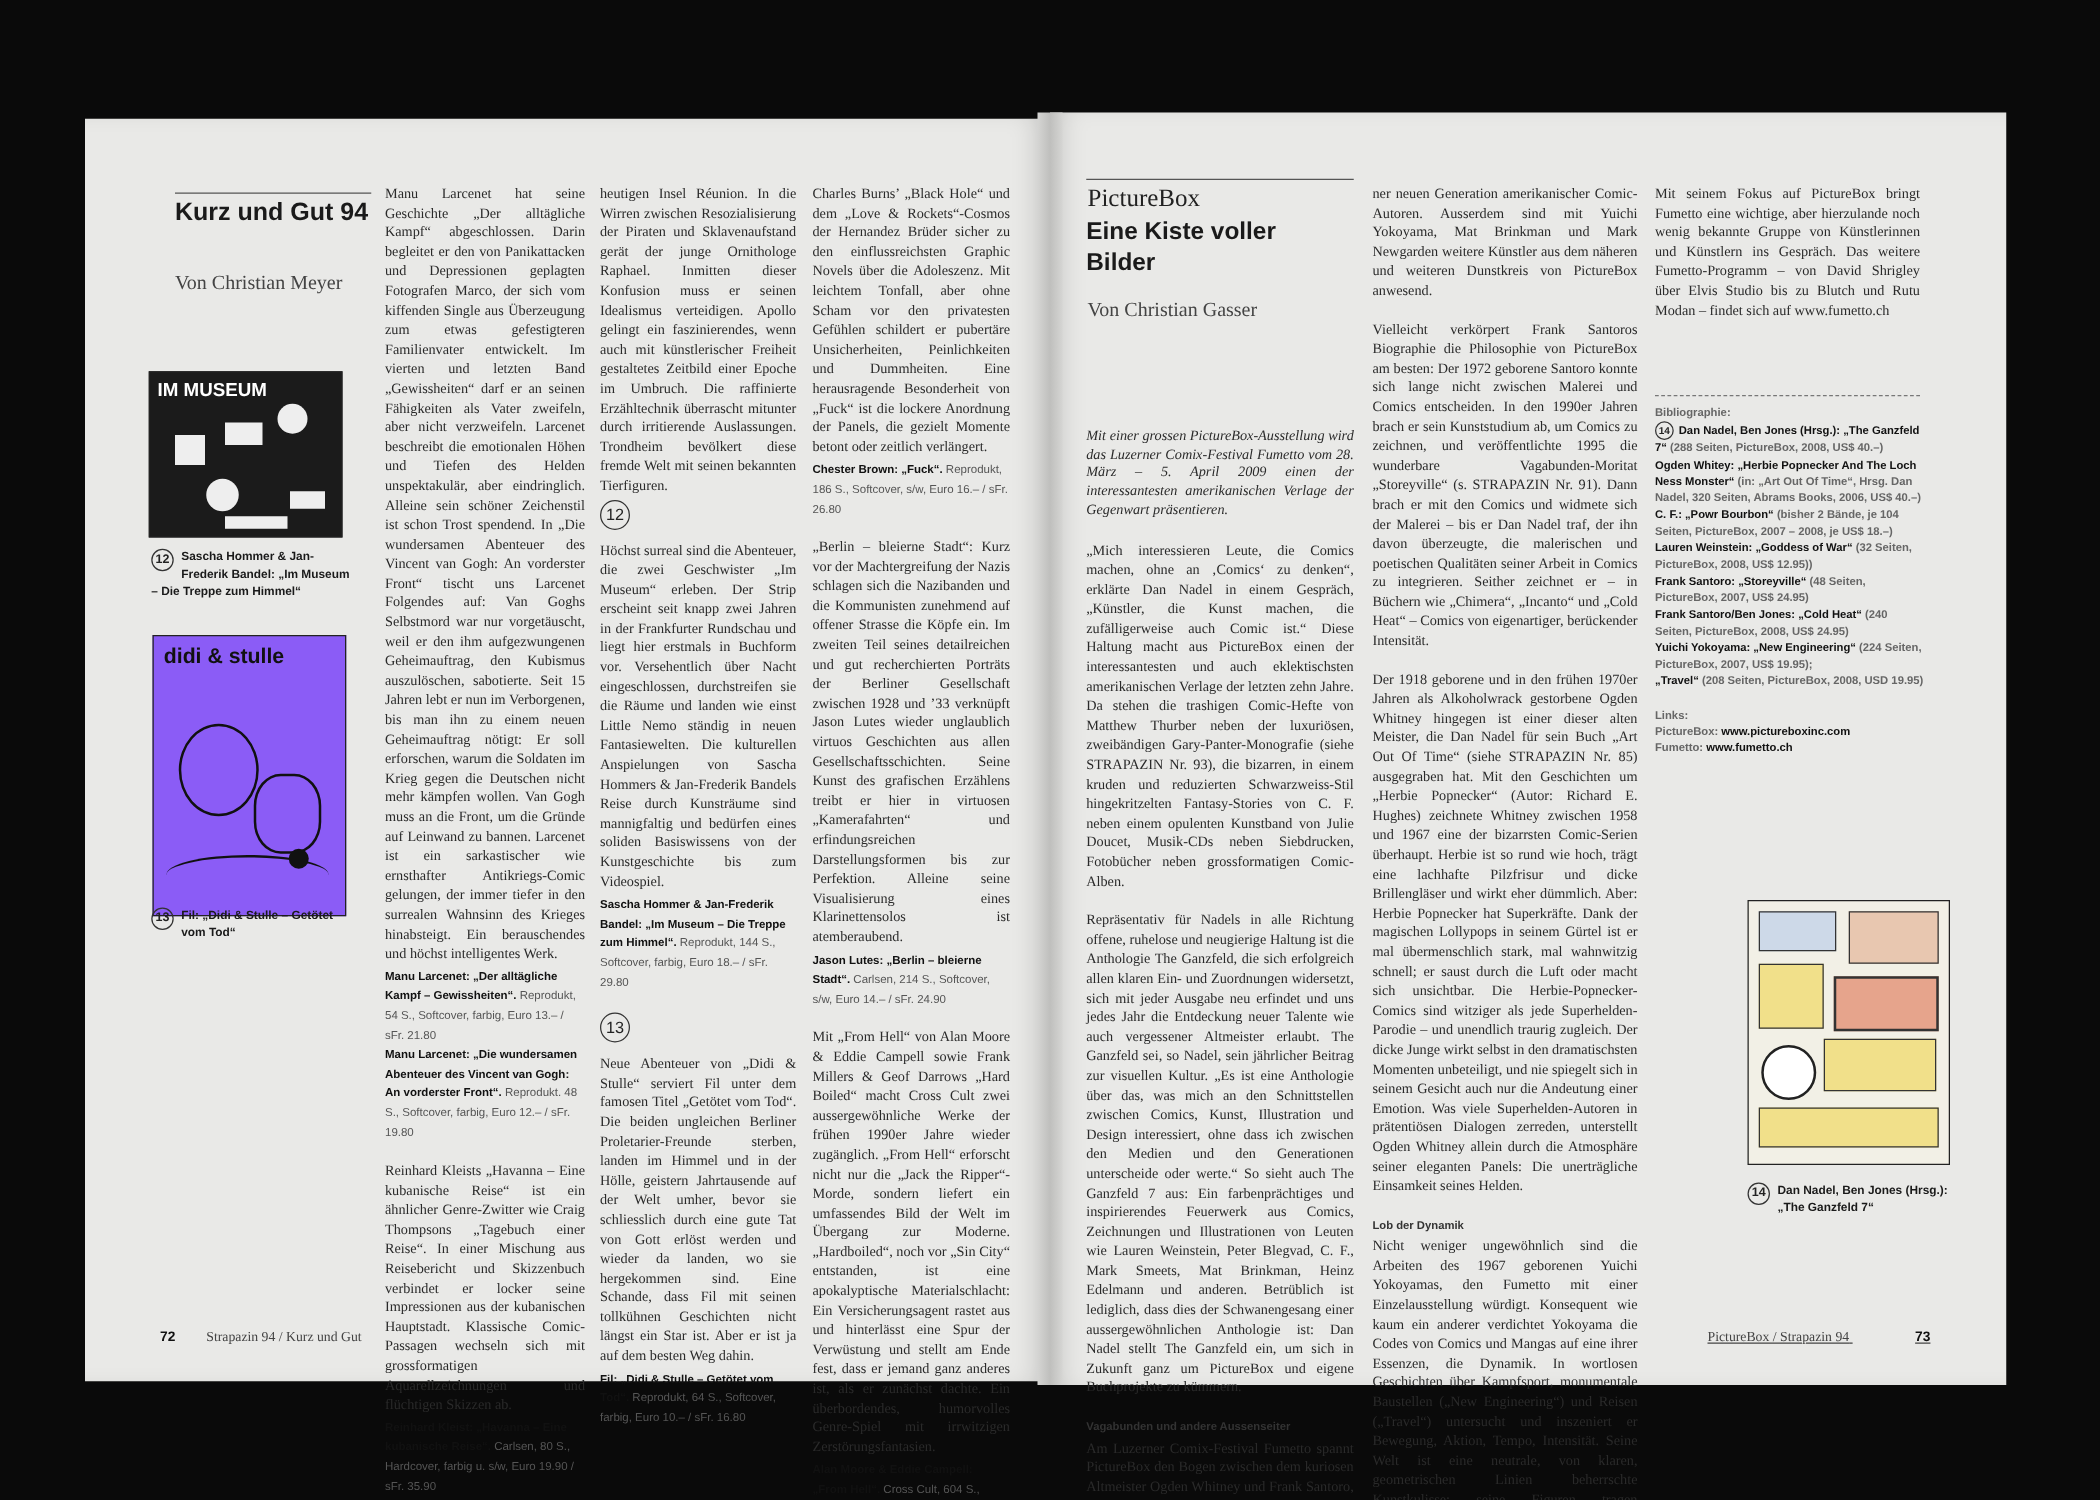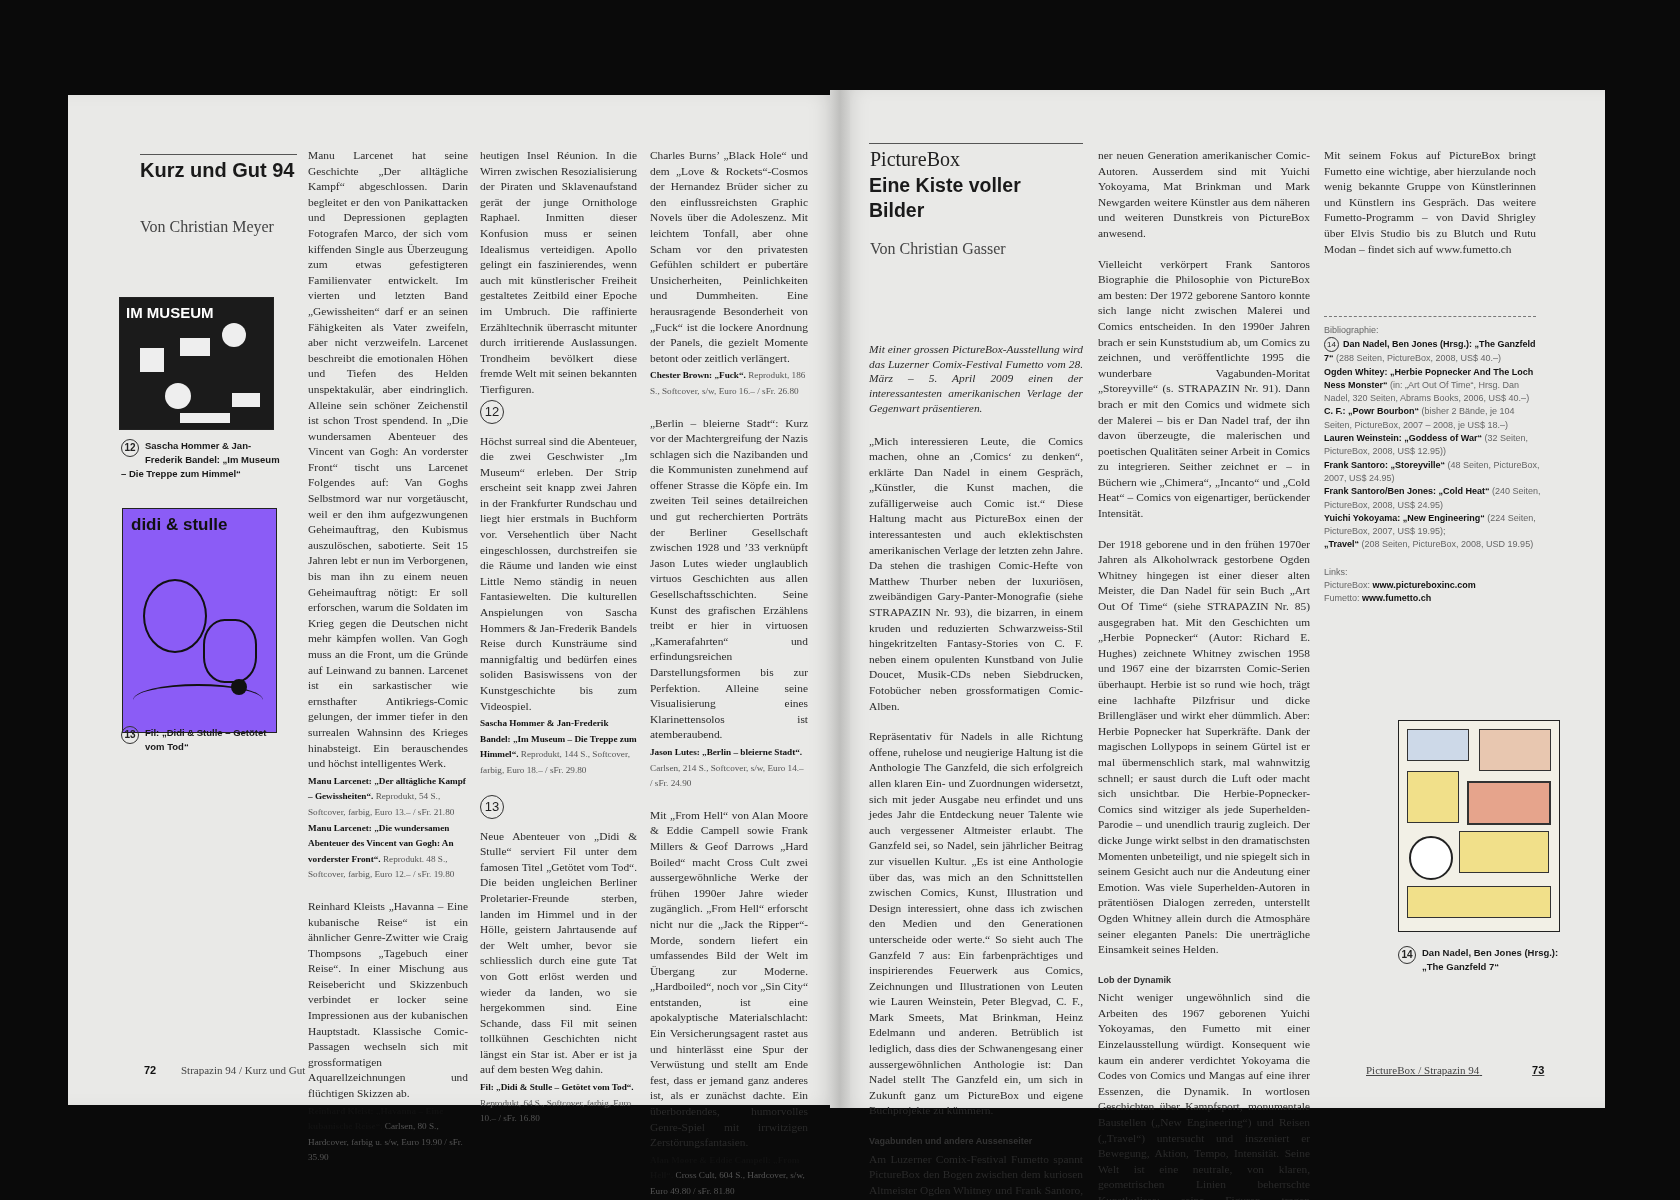--- a/index.html
+++ b/index.html
@@ -4,21 +4,21 @@
 <style>
   html,body{margin:0;padding:0;}
   body{width:1680px;height:1200px;background:#0a0a0a;position:relative;overflow:hidden;font-family:"Liberation Serif",serif;color:#2a2a2a;}
   .page{position:absolute;background:#e9e9e7;}
   .page-left{left:68px;top:95px;width:770px;height:1010px;box-shadow:inset -18px 0 25px -15px rgba(0,0,0,0.25);}
   .page-right{left:840px;top:90px;width:765px;height:1018px;box-shadow:inset 18px 0 25px -15px rgba(0,0,0,0.25);}
   .gutter{position:absolute;left:830px;top:90px;width:20px;height:1018px;background:linear-gradient(90deg,#d5d5d3,#bfbfbd,#d5d5d3);}
   .col{position:absolute;font-size:11.4px;line-height:15.6px;text-align:justify;hyphens:auto;}
   .col p{margin:0 0 15px 0;}
   .sans{font-family:"Liberation Sans",sans-serif;}
-  .credit{font-family:Liberation Serif, serif;font-size:9.2px;line-height:15.6px;color:#555;margin:0 0 16px 0;text-align:left;}
+  .credit{font-family:Liberation Sans, sans-serif;font-size:9.2px;line-height:15.6px;color:#555;margin:0 0 16px 0;text-align:left;}
   .credit b{color:#111;font-weight:bold;}
   .rule{position:absolute;height:1px;background:#555;}
   .title{position:absolute;font-family:"Liberation Sans",sans-serif;font-weight:bold;color:#1a1a1a;}
   .byline{position:absolute;font-size:16px;color:#444;}
   .numcircle{display:inline-flex;align-items:center;justify-content:center;width:16px;height:16px;border:1px solid #333;border-radius:50%;font-family:"Liberation Sans",sans-serif;font-size:10px;color:#222;margin-right:6px;vertical-align:middle;}
   .numbig{width:22px;height:22px;font-size:13px;margin-bottom:10px;}
   .caption{position:absolute;font-family:"Liberation Sans",sans-serif;font-weight:bold;font-size:9.5px;line-height:14px;color:#1a1a1a;}
   .img{position:absolute;border:1px solid #222;overflow:hidden;}
   .footer{position:absolute;font-size:11px;color:#444;}
   .footer b{font-family:"Liberation Sans",sans-serif;color:#111;}
@@ -88,21 +88,21 @@
 <div class="col" style="left:650px;top:148px;width:158px;">
   <p style="margin-bottom:2px;">Charles Burns’ „Black Hole“ und dem „Love &amp; Rockets“-Cosmos der Hernandez Brüder sicher zu den einflussreichsten Graphic Novels über die Adoleszenz. Mit leichtem Tonfall, aber ohne Scham vor den privatesten Gefühlen schildert er pubertäre Unsicherheiten, Peinlichkeiten und Dummheiten. Eine herausragende Besonderheit von „Fuck“ ist die lockere Anordnung der Panels, die gezielt Momente betont oder zeitlich verlängert.</p>
   <div class="credit"><b>Chester Brown: „Fuck“.</b><span> Reprodukt, 186 S., Softcover, s/w, Euro 16.– / sFr. 26.80</span></div>
   <p style="margin-bottom:2px;">„Berlin – bleierne Stadt“: Kurz vor der Machtergreifung der Nazis schlagen sich die Nazibanden und die Kommunisten zunehmend auf offener Strasse die Köpfe ein. Im zweiten Teil seines detailreichen und gut recherchierten Porträts der Berliner Gesellschaft zwischen 1928 und ’33 verknüpft Jason Lutes wieder unglaublich virtuos Geschichten aus allen Gesellschaftsschichten. Seine Kunst des grafischen Erzählens treibt er hier in virtuosen „Kamerafahrten“ und erfindungsreichen Darstellungsformen bis zur Perfektion. Alleine seine Visualisierung eines Klarinettensolos ist atemberaubend.</p>
   <div class="credit"><b>Jason Lutes: „Berlin – bleierne Stadt“.</b><span> Carlsen, 214 S., Softcover, s/w, Euro 14.– / sFr. 24.90</span></div>
   <p style="margin-bottom:2px;">Mit „From Hell“ von Alan Moore &amp; Eddie Campell sowie Frank Millers &amp; Geof Darrows „Hard Boiled“ macht Cross Cult zwei aussergewöhnliche Werke der frühen 1990er Jahre wieder zugänglich. „From Hell“ erforscht nicht nur die „Jack the Ripper“-Morde, sondern liefert ein umfassendes Bild der Welt im Übergang zur Moderne. „Hardboiled“, noch vor „Sin City“ entstanden, ist eine apokalyptische Materialschlacht: Ein Versicherungsagent rastet aus und hinterlässt eine Spur der Verwüstung und stellt am Ende fest, dass er jemand ganz anderes ist, als er zunächst dachte. Ein überbordendes, humorvolles Genre-Spiel mit irrwitzigen Zerstörungsfantasien.</p>
   <div class="credit" style="margin-bottom:0;"><b>Alan Moore &amp; Eddie Campell: „From Hell“.</b><span> Cross Cult, 604 S., Hardcover, s/w, Euro 49.80 / sFr. 81.80</span></div>
 
 </div>
 
-<div class="footer" style="left:144px;top:1064px;text-align:right;">
+<div class="footer" style="left:128px;top:1064px;text-align:right;">
   <b>72</b>
   <span style="margin-left:22px;">Strapazin 94 / Kurz und Gut</span>
 </div>
 
 <div class="rule" style="left:869px;top:143px;width:214px;"></div>
 <div style="position:absolute;left:870px;top:148px;font-size:20px;color:#222;">PictureBox</div>
 <div class="title" style="left:869px;top:173px;width:210px;font-size:19.5px;line-height:25px;">Eine Kiste voller Bilder</div>
 <div class="byline" style="left:870px;top:240px;">Von Christian Gasser</div>
 
 <div class="col" style="left:869px;top:342px;width:214px;">
@@ -119,21 +119,21 @@
   <p>Der 1918 geborene und in den frühen 1970er Jahren als Alkoholwrack gestorbene Ogden Whitney hingegen ist einer dieser alten Meister, die Dan Nadel für sein Buch „Art Out Of Time“ (siehe STRAPAZIN Nr. 85) ausgegraben hat. Mit den Geschichten um „Herbie Popnecker“ (Autor: Richard E. Hughes) zeichnete Whitney zwischen 1958 und 1967 eine der bizarrsten Comic-Serien überhaupt. Herbie ist so rund wie hoch, trägt eine lachhafte Pilzfrisur und dicke Brillengläser und wirkt eher dümmlich. Aber: Herbie Popnecker hat Superkräfte. Dank der magischen Lollypops in seinem Gürtel ist er mal übermenschlich stark, mal wahnwitzig schnell; er saust durch die Luft oder macht sich unsichtbar. Die Herbie-Popnecker-Comics sind witziger als jede Superhelden-Parodie – und unendlich traurig zugleich. Der dicke Junge wirkt selbst in den dramatischsten Momenten unbeteiligt, und nie spiegelt sich in seinem Gesicht auch nur die Andeutung einer Emotion. Was viele Superhelden-Autoren in prätentiösen Dialogen zerreden, unterstellt Ogden Whitney allein durch die Atmosphäre seiner eleganten Panels: Die unerträgliche Einsamkeit seines Helden.</p>
   <div class="subhead">Lob der Dynamik</div>
   <p>Nicht weniger ungewöhnlich sind die Arbeiten des 1967 geborenen Yuichi Yokoyamas, den Fumetto mit einer Einzelausstellung würdigt. Konsequent wie kaum ein anderer verdichtet Yokoyama die Codes von Comics und Mangas auf eine ihrer Essenzen, die Dynamik. In wortlosen Geschichten über Kampfsport, monumentale Baustellen („New Engineering“) und Reisen („Travel“) untersucht und inszeniert er Bewegung, Aktion, Tempo, Intensität. Seine Welt ist eine neutrale, von klaren, geometrischen Linien beherrschte Kunstkulisse; seine Figuren tragen ausdruckslose Masken und handeln ohne jegliche psychologische, intellektuelle oder emotionale Motivation. Alles, auch ihre Beziehungen untereinander, ist reduziert</p>
 </div>
 
 <div class="col" style="left:1324px;top:148px;width:212px;">
   <p>Mit seinem Fokus auf PictureBox bringt Fumetto eine wichtige, aber hierzulande noch wenig bekannte Gruppe von Künstlerinnen und Künstlern ins Gespräch. Das weitere Fumetto-Programm – von David Shrigley über Elvis Studio bis zu Blutch und Rutu Modan – findet sich auf www.fumetto.ch</p>
 </div>
 <div class="dash" style="position:absolute;left:1324px;top:316px;width:212px;"></div>
 
-<div class="biblio" style="left:1324px;top:324px;width:218px;">
+<div class="biblio" style="left:1324px;top:324px;width:218px;font-weight:bold;">
   <div>Bibliographie:</div>
   <div><span class="numcircle" style="width:13px;height:13px;font-size:8px;margin-right:4px;">14</span><b>Dan Nadel, Ben Jones (Hrsg.): „The Ganzfeld 7“</b><span> (288 Seiten, PictureBox, 2008, US$ 40.–)</span></div>
   <div><b>Ogden Whitey: „Herbie Popnecker And The Loch Ness Monster“</b><span> (in: „Art Out Of Time“, Hrsg. Dan Nadel, 320 Seiten, Abrams Books, 2006, US$ 40.–)</span></div>
   <div><b>C. F.: „Powr Bourbon“</b><span> (bisher 2 Bände, je 104 Seiten, PictureBox, 2007 – 2008, je US$ 18.–)</span></div>
   <div><b>Lauren Weinstein: „Goddess of War“</b><span> (32 Seiten, PictureBox, 2008, US$ 12.95))</span></div>
   <div><b>Frank Santoro: „Storeyville“</b><span> (48 Seiten, PictureBox, 2007, US$ 24.95)</span></div>
   <div><b>Frank Santoro/Ben Jones: „Cold Heat“</b><span> (240 Seiten, PictureBox, 2008, US$ 24.95)</span></div>
   <div><b>Yuichi Yokoyama: „New Engineering“</b><span> (224 Seiten, PictureBox, 2007, US$ 19.95);</span></div>
   <div><b>„Travel“</b><span> (208 Seiten, PictureBox, 2008, USD 19.95)</span></div>
   <div style="height:14px;"></div>

